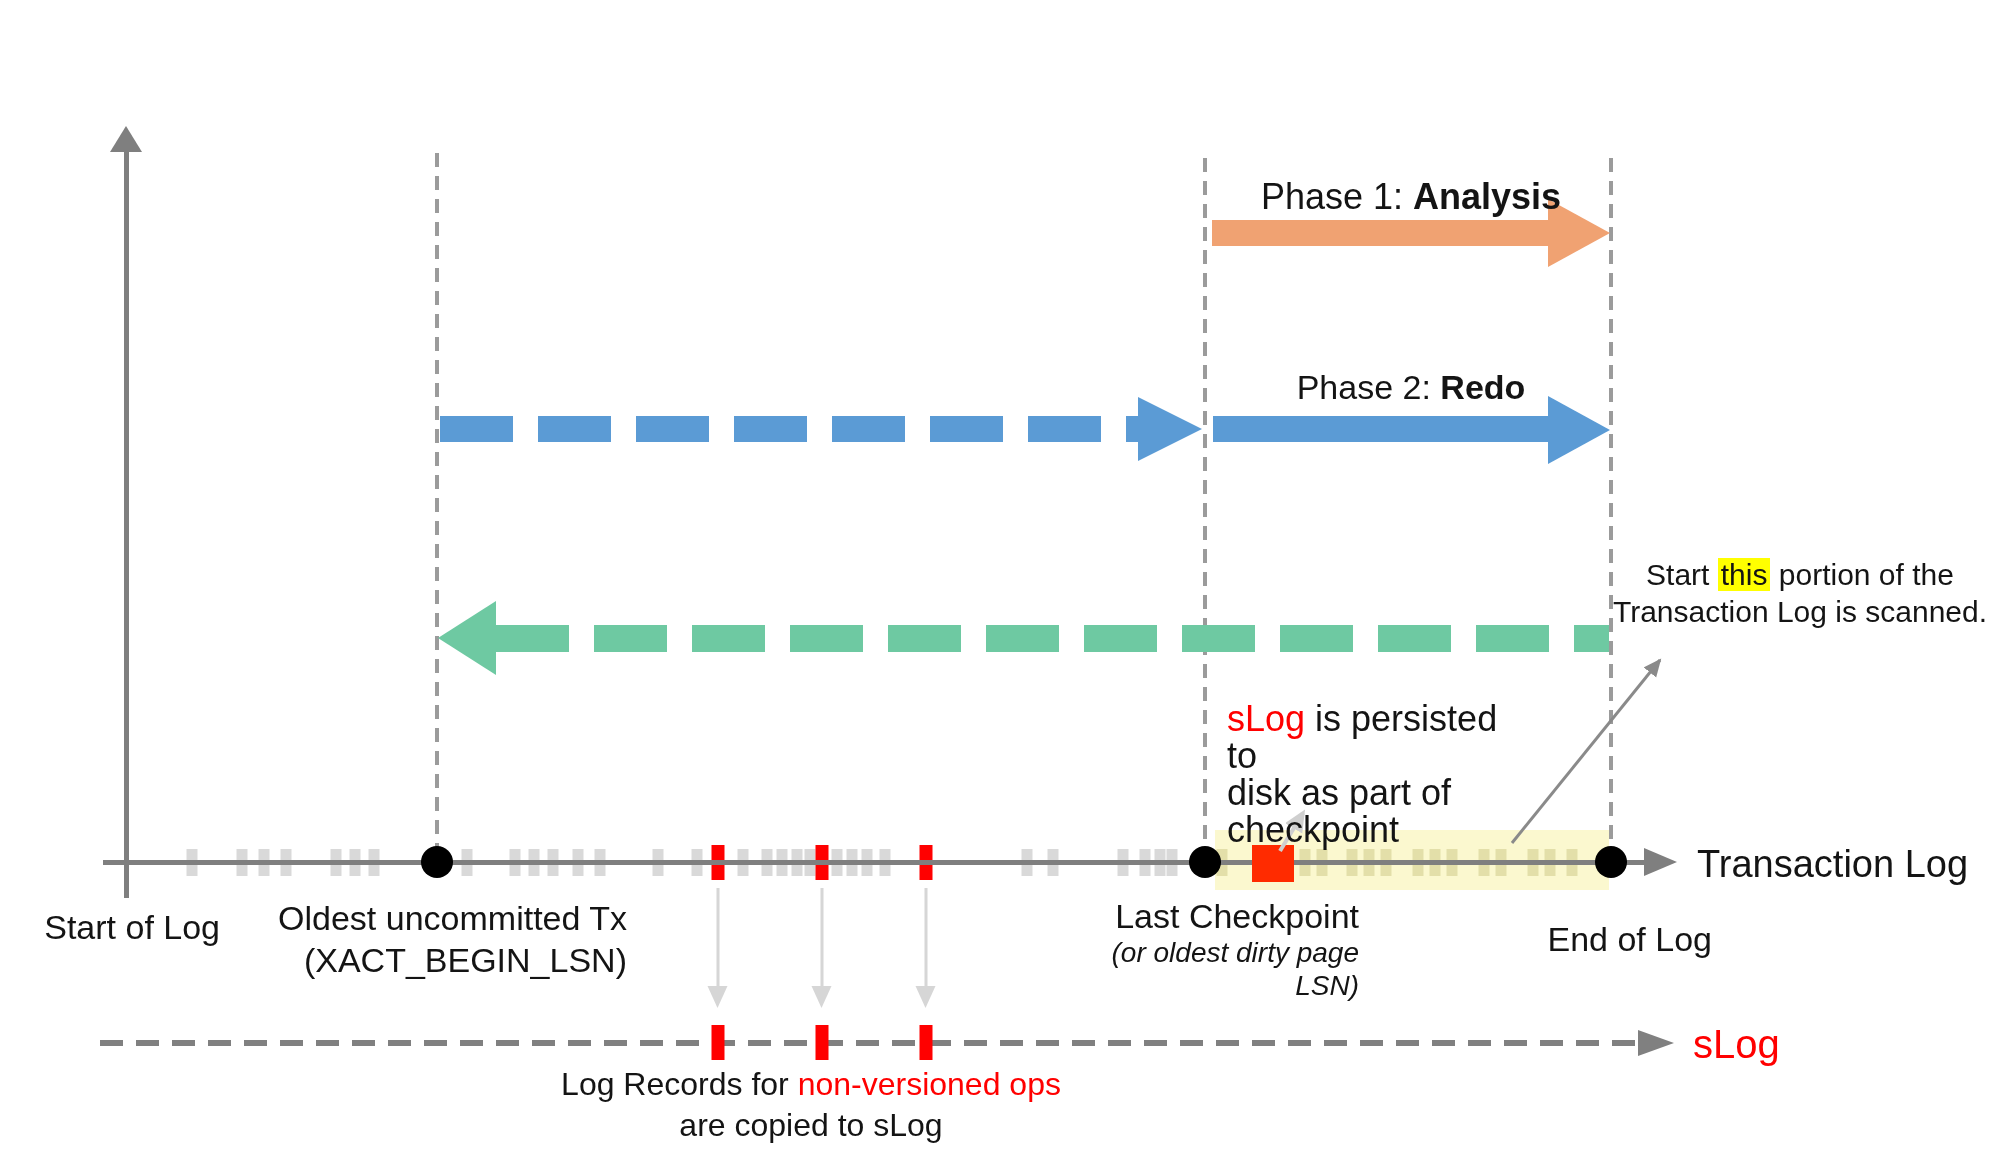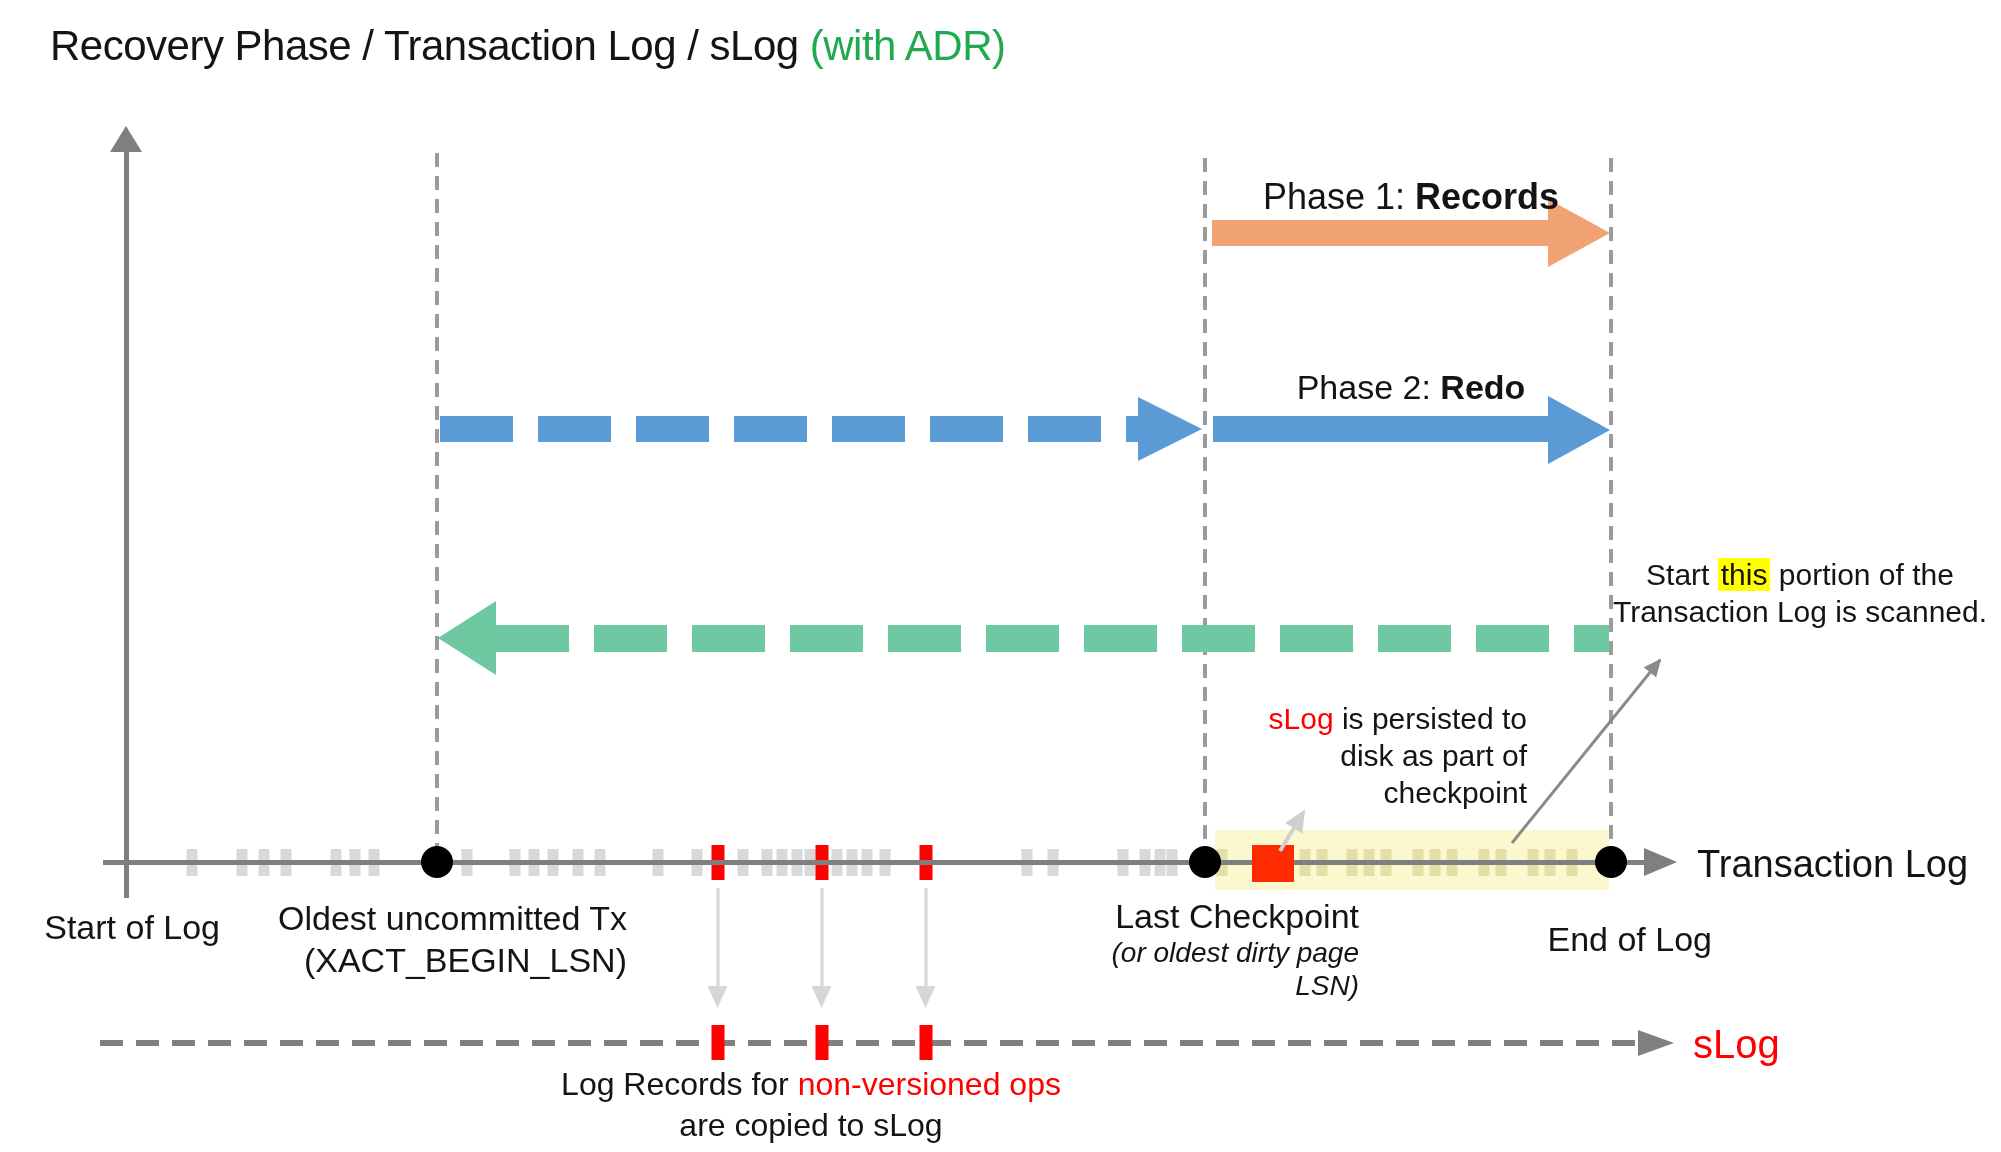--- a/index.html
+++ b/index.html
@@ -70,21 +70,21 @@
   #p1-label{left:1212px;top:176px;width:398px;font-size:36px;}
   #p2d-label{left:437px;top:368px;width:770px;}
   #p2s-label{left:1212px;top:368px;width:398px;}
   #p3-label{left:506px;top:576px;width:800px;}
   .b{font-weight:bold;}
   .red-text{color:#FF0000;}
 
   
   #scan-note{left:1600px;top:556px;width:400px;text-align:center;font-size:30px;line-height:37px;z-index:6;}
   #scan-note .hl{background:#FFFF00;padding:0 3px;}
-  #persist-note{left:1227px;top:700px;width:300px;text-align:right;font-size:30px;line-height:37px;z-index:6;}
+  #persist-note{left:1227px;top:700px;width:300px;text-align:left;font-size:36px;line-height:37px;z-index:6;}
   #copy-note{left:511px;top:1064px;width:600px;text-align:center;font-size:32px;line-height:41px;z-index:6;}
 
   
   .axis-label{text-align:right;white-space:nowrap;z-index:6;}
   #lbl-start{left:20px;top:908px;width:200px;font-size:34px;}
   #lbl-oldest{left:247px;top:897px;width:380px;font-size:34px;line-height:42px;}
   #lbl-checkpoint{left:1059px;top:897px;width:300px;font-size:34px;}
   #lbl-checkpoint .sub{font-size:28px;font-style:italic;line-height:33px;}
   #lbl-endlog{left:1512px;top:920px;width:200px;font-size:34px;}
   #lbl-txlog{left:1697px;top:843px;font-size:38px;white-space:nowrap;}
@@ -96,23 +96,20 @@
   .slog-head{left:1638px;top:1030px;width:0;height:0;border-top:13px solid transparent;
            border-bottom:13px solid transparent;border-left:36px solid #808080;}
 
   svg.overlay{position:absolute;left:0;top:0;z-index:5;pointer-events:none;}
 </style>
 </head>
 <body>
 
 <div id="canvas">
 
-  <div class="abs" id="title">
-    <span>Recovery Phase / Transaction Log / sLog </span><span class="accent">(with ADR)</span>
-  </div>
 
   <div class="abs yaxis-shaft"></div>
   <div class="abs yaxis-head"></div>
   <div class="abs xaxis-shaft"></div>
   <div class="abs xaxis-head"></div>
 
   <div class="abs vline" id="vline-oldest"></div>
   <div class="abs vline" id="vline-checkpoint"></div>
   <div class="abs vline" id="vline-endlog"></div>
 
@@ -185,21 +182,21 @@
       <div class="dot" style="left: 437px;"></div>
       <div class="dot" style="left: 1205px;"></div>
       <div class="dot" style="left: 1611px;"></div>
     </div>
 
   <div class="abs" id="red-square"></div>
 
   <div class="abs p1-shaft"></div>
   <div class="abs p1-head"></div>
   <div class="abs phase-label" id="p1-label">
-    <span>Phase 1: </span><span class="b">Records</span>
+    <span>Phase 1: </span><span class="b">Analysis</span>
   </div>
 
   <div class="abs p2d-shaft"></div>
   <div class="abs p2d-head"></div>
 
   <div class="abs p2s-shaft"></div>
   <div class="abs p2s-head"></div>
   <div class="abs phase-label" id="p2s-label">
     <span>Phase 2: </span><span class="b">Redo</span>
   </div>

